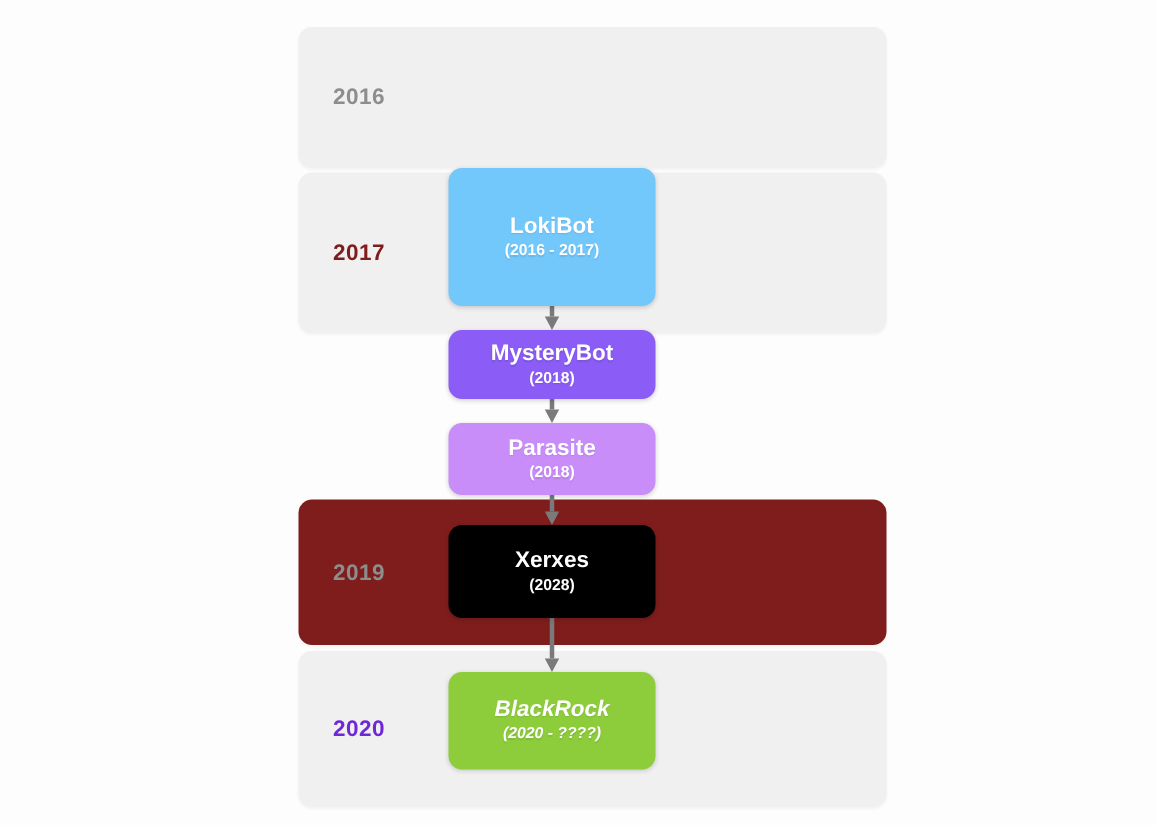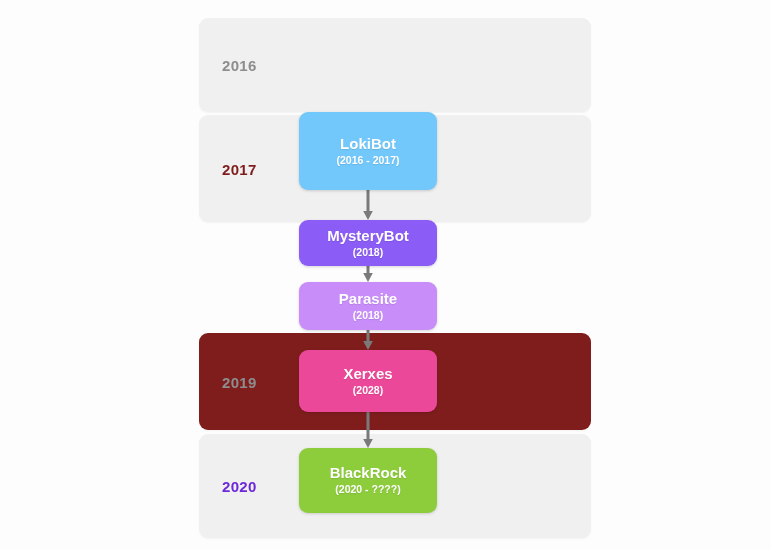--- a/index.html
+++ b/index.html
@@ -115,33 +115,33 @@
         <line x1="7" y1="0" x2="7" y2="11" stroke="#7a7a7a" stroke-width="3"></line>
         <polygon points="2.2,11 11.8,11 7,20" fill="#7a7a7a"></polygon>
       </svg>
     </div>
     <div class="arrow" style="top: 412px; height: 36px;">
       <svg width="14" height="36" viewBox="0 0 14 36">
         <line x1="7" y1="0" x2="7" y2="27" stroke="#7a7a7a" stroke-width="3"></line>
         <polygon points="2.2,27 11.8,27 7,36" fill="#7a7a7a"></polygon>
       </svg>
     </div>
-    <div class="node" style="top: 112px; height: 78px; background: rgb(114, 200, 251);">
+    <div class="node" style="top: 112px; height: 92px; background: rgb(114, 200, 251);">
       <div class="node-title">LokiBot</div>
       <div class="node-sub">(2016 - 2017)</div>
     </div>
     <div class="node" style="top: 220px; height: 46px; background: #8b5cf6;">
       <div class="node-title">MysteryBot</div>
       <div class="node-sub">(2018)</div>
     </div>
     <div class="node" style="top: 282px; height: 48px; background: rgb(201, 141, 250);">
       <div class="node-title">Parasite</div>
       <div class="node-sub">(2018)</div>
     </div>
-    <div class="node" style="top: 350px; height: 62px; background: #ec4899;">
+    <div class="node" style="top: 350px; height: 62px; background: #000000;">
       <div class="node-title">Xerxes</div>
       <div class="node-sub">(2028)</div>
     </div>
-    <div class="node" style="top: 448px; height: 65px; background: rgb(141, 205, 60);">
+    <div class="node" style="top: 448px; height: 65px; background: rgb(141, 205, 60); font-style: italic;">
       <div class="node-title">BlackRock</div>
       <div class="node-sub">(2020 - ????)</div>
     </div>
   </div>
 
 </body></html>

